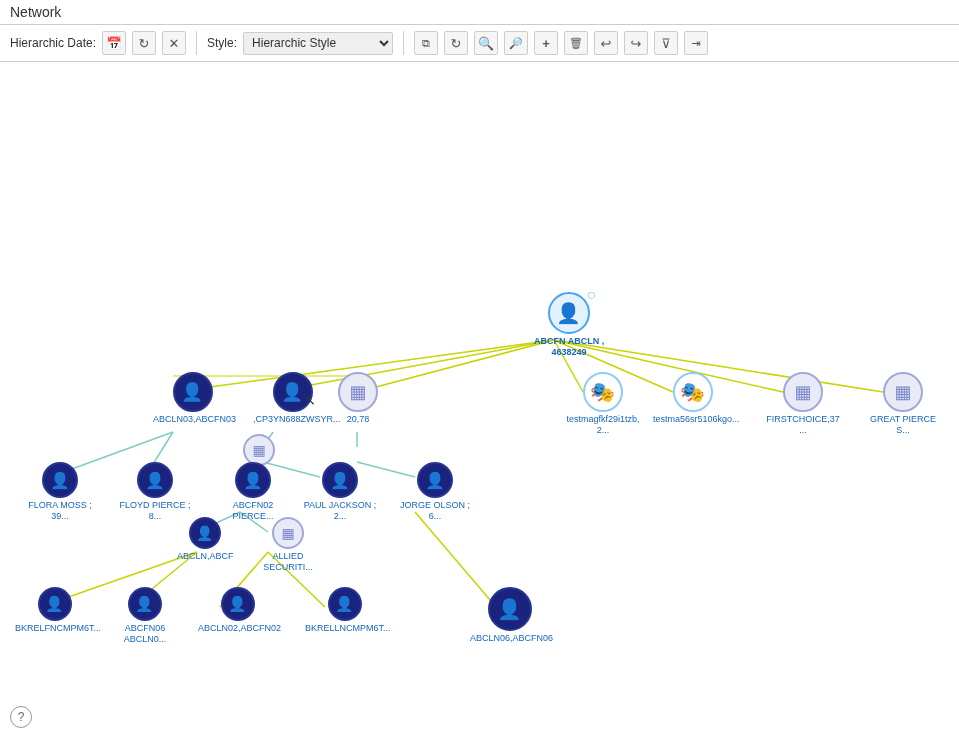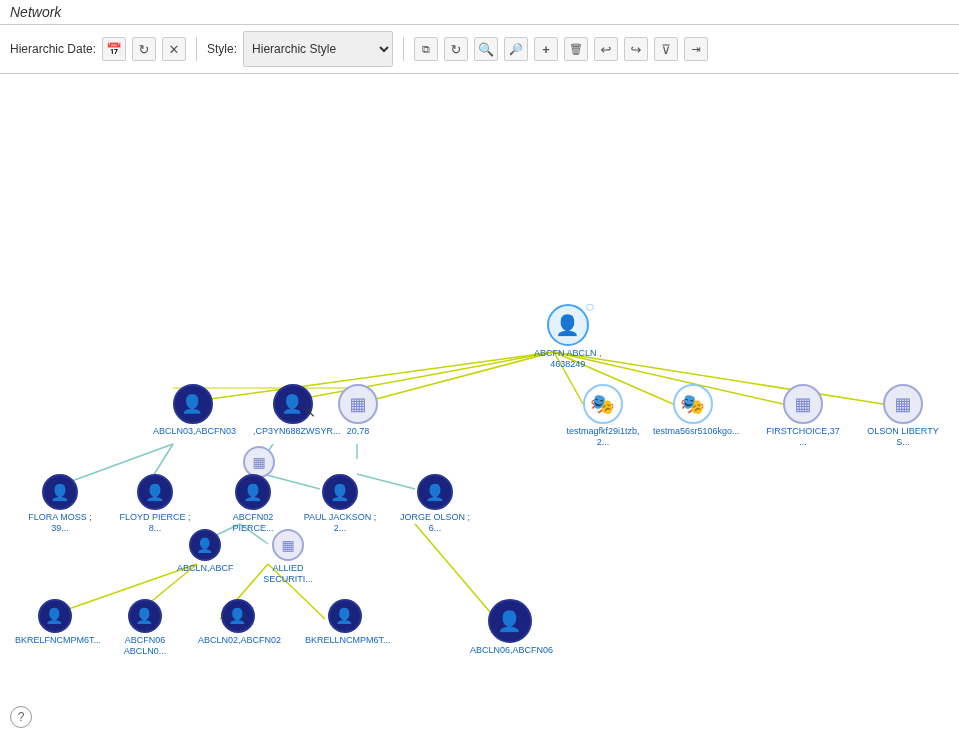--- a/index.html
+++ b/index.html
@@ -6,21 +6,20 @@
     body { font-family: Arial, sans-serif; background: #fff; font-size: 12px; color: #333; width: 959px; height: 738px; overflow: hidden; }
 
     #header {
       padding: 4px 10px;
       border-bottom: 1px solid #ccc;
     }
     #header h1 {
       font-size: 14px;
       font-weight: normal;
       color: #333;
-      font-style: italic;
     }
 
     #toolbar {
       display: flex;
       align-items: center;
       padding: 6px 10px;
       border-bottom: 1px solid #ccc;
       gap: 6px;
     }
 
@@ -64,21 +63,21 @@
       color: #333;
     }
 
     .layout-select {
       border: 1px solid #ccc;
       border-radius: 2px;
       padding: 2px 4px;
       font-size: 12px;
       color: #333;
       width: 150px;
-      height: 36px;
+      height: 23px;
     }
 
     #canvas {
       position: relative;
       width: 959px;
       height: 620px;
       overflow: hidden;
     }
 
     svg#network-svg {
@@ -228,21 +227,21 @@
     <line x1="268" y1="490" x2="325" y2="545" stroke="#c6d400" stroke-width="1.5"></line>
 
     <line x1="415" y1="450" x2="496" y2="545" stroke="#c6d400" stroke-width="1.5"></line>
   </svg>
 
   <div class="node-group" style="left:534px; top:230px;">
     <div class="node-circle selected" style="width:42px;height:42px; background:#e3f2fd; border:2px solid #42a5f5; position:relative;">
       <span style="font-size:20px;">👤</span>
       <span class="search-ring" style="position:absolute;top:-8px;right:-8px;font-size:16px;color:#90caf9;">○</span>
     </div>
-    <div class="node-lbl" style="color:#1565c0;">ABCFN ABCLN ,<br>4638249</div>
+    <div class="node-lbl" style="color:#1565c0;font-weight:bold;">ABCFN ABCLN ,<br>4638249</div>
   </div>
 
   <div class="node-group" style="left:153px; top:310px;">
     <div class="node-circle dark-blue" style="background:#1a237e;border:2px solid #283593;">
       <span style="font-size:18px;color:#ff9800;">👤</span>
     </div>
     <div class="node-lbl">ABCLN03,ABCFN03</div>
   </div>
 
   <div class="node-group" style="left:253px; top:310px;">
@@ -279,21 +278,21 @@
     <div class="node-circle grid-icon" style="background:#e8eaf6;border:2px solid #9fa8da;">
       <span style="font-size:18px;color:#7986cb;">▦</span>
     </div>
     <div class="node-lbl">FIRSTCHOICE,37 ...</div>
   </div>
 
   <div class="node-group" style="left:863px; top:310px;">
     <div class="node-circle grid-icon" style="background:#e8eaf6;border:2px solid #9fa8da;">
       <span style="font-size:18px;color:#7986cb;">▦</span>
     </div>
-    <div class="node-lbl">OLSON LIBERTY S...</div>
+    <div class="node-lbl">GREAT PIERCE S...</div>
   </div>
 
   <div class="node-group" style="left:243px; top:372px;">
     <div class="node-circle grid-icon" style="background:#e8eaf6;border:2px solid #9fa8da;width:32px;height:32px;">
       <span style="font-size:14px;color:#7986cb;">▦</span>
     </div>
   </div>
 
   <div class="node-group" style="left:20px; top:400px;">
     <div class="node-circle dark-blue" style="background:#1a237e;border:2px solid #283593;width:36px;height:36px;">

